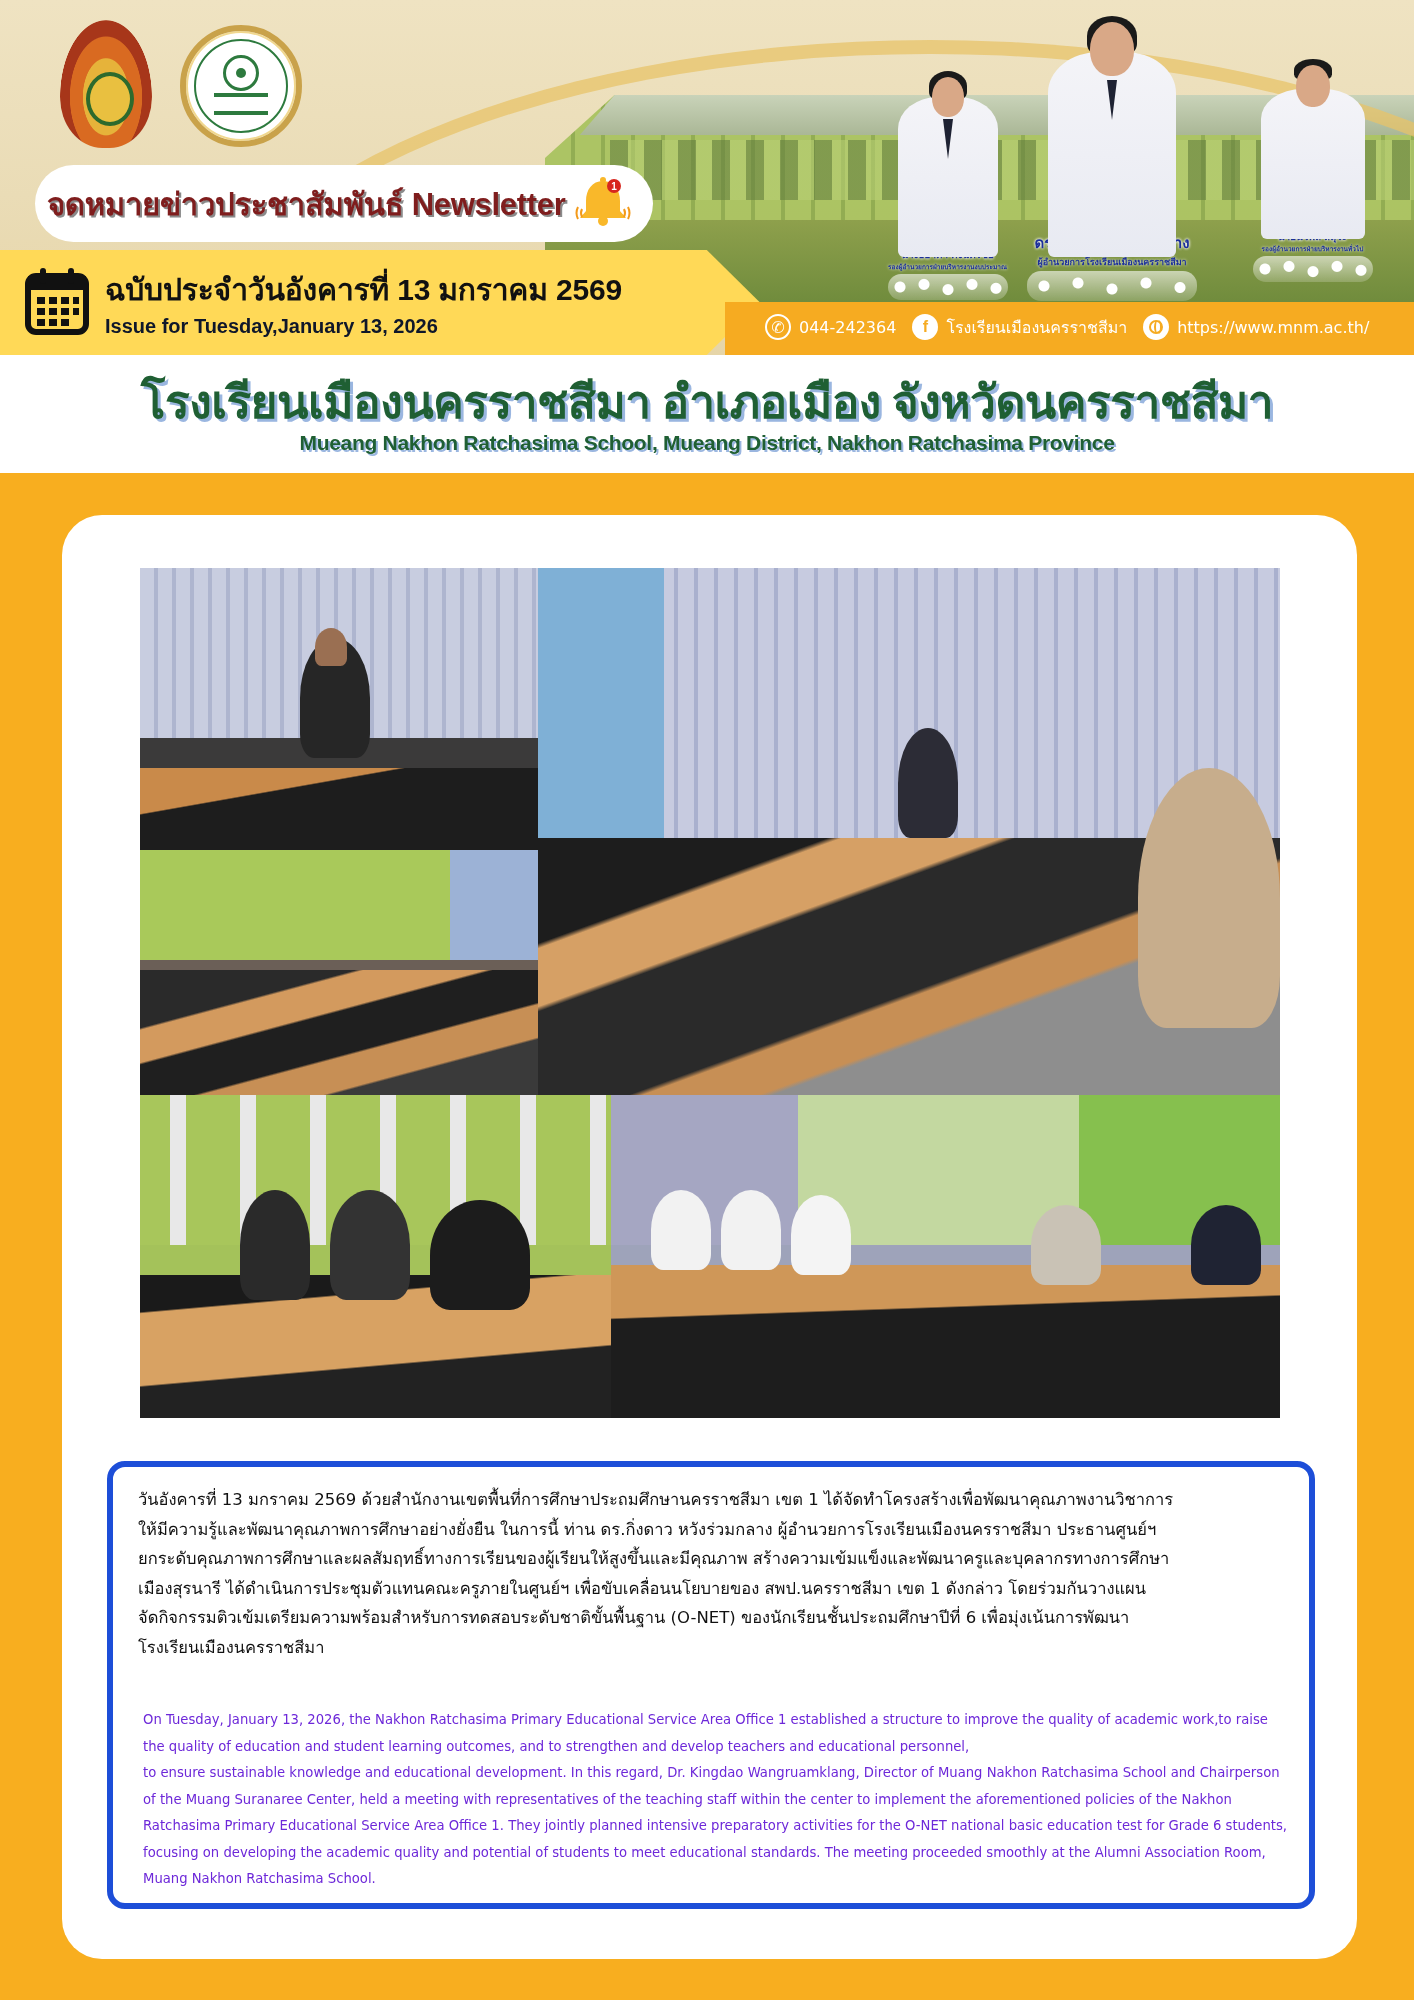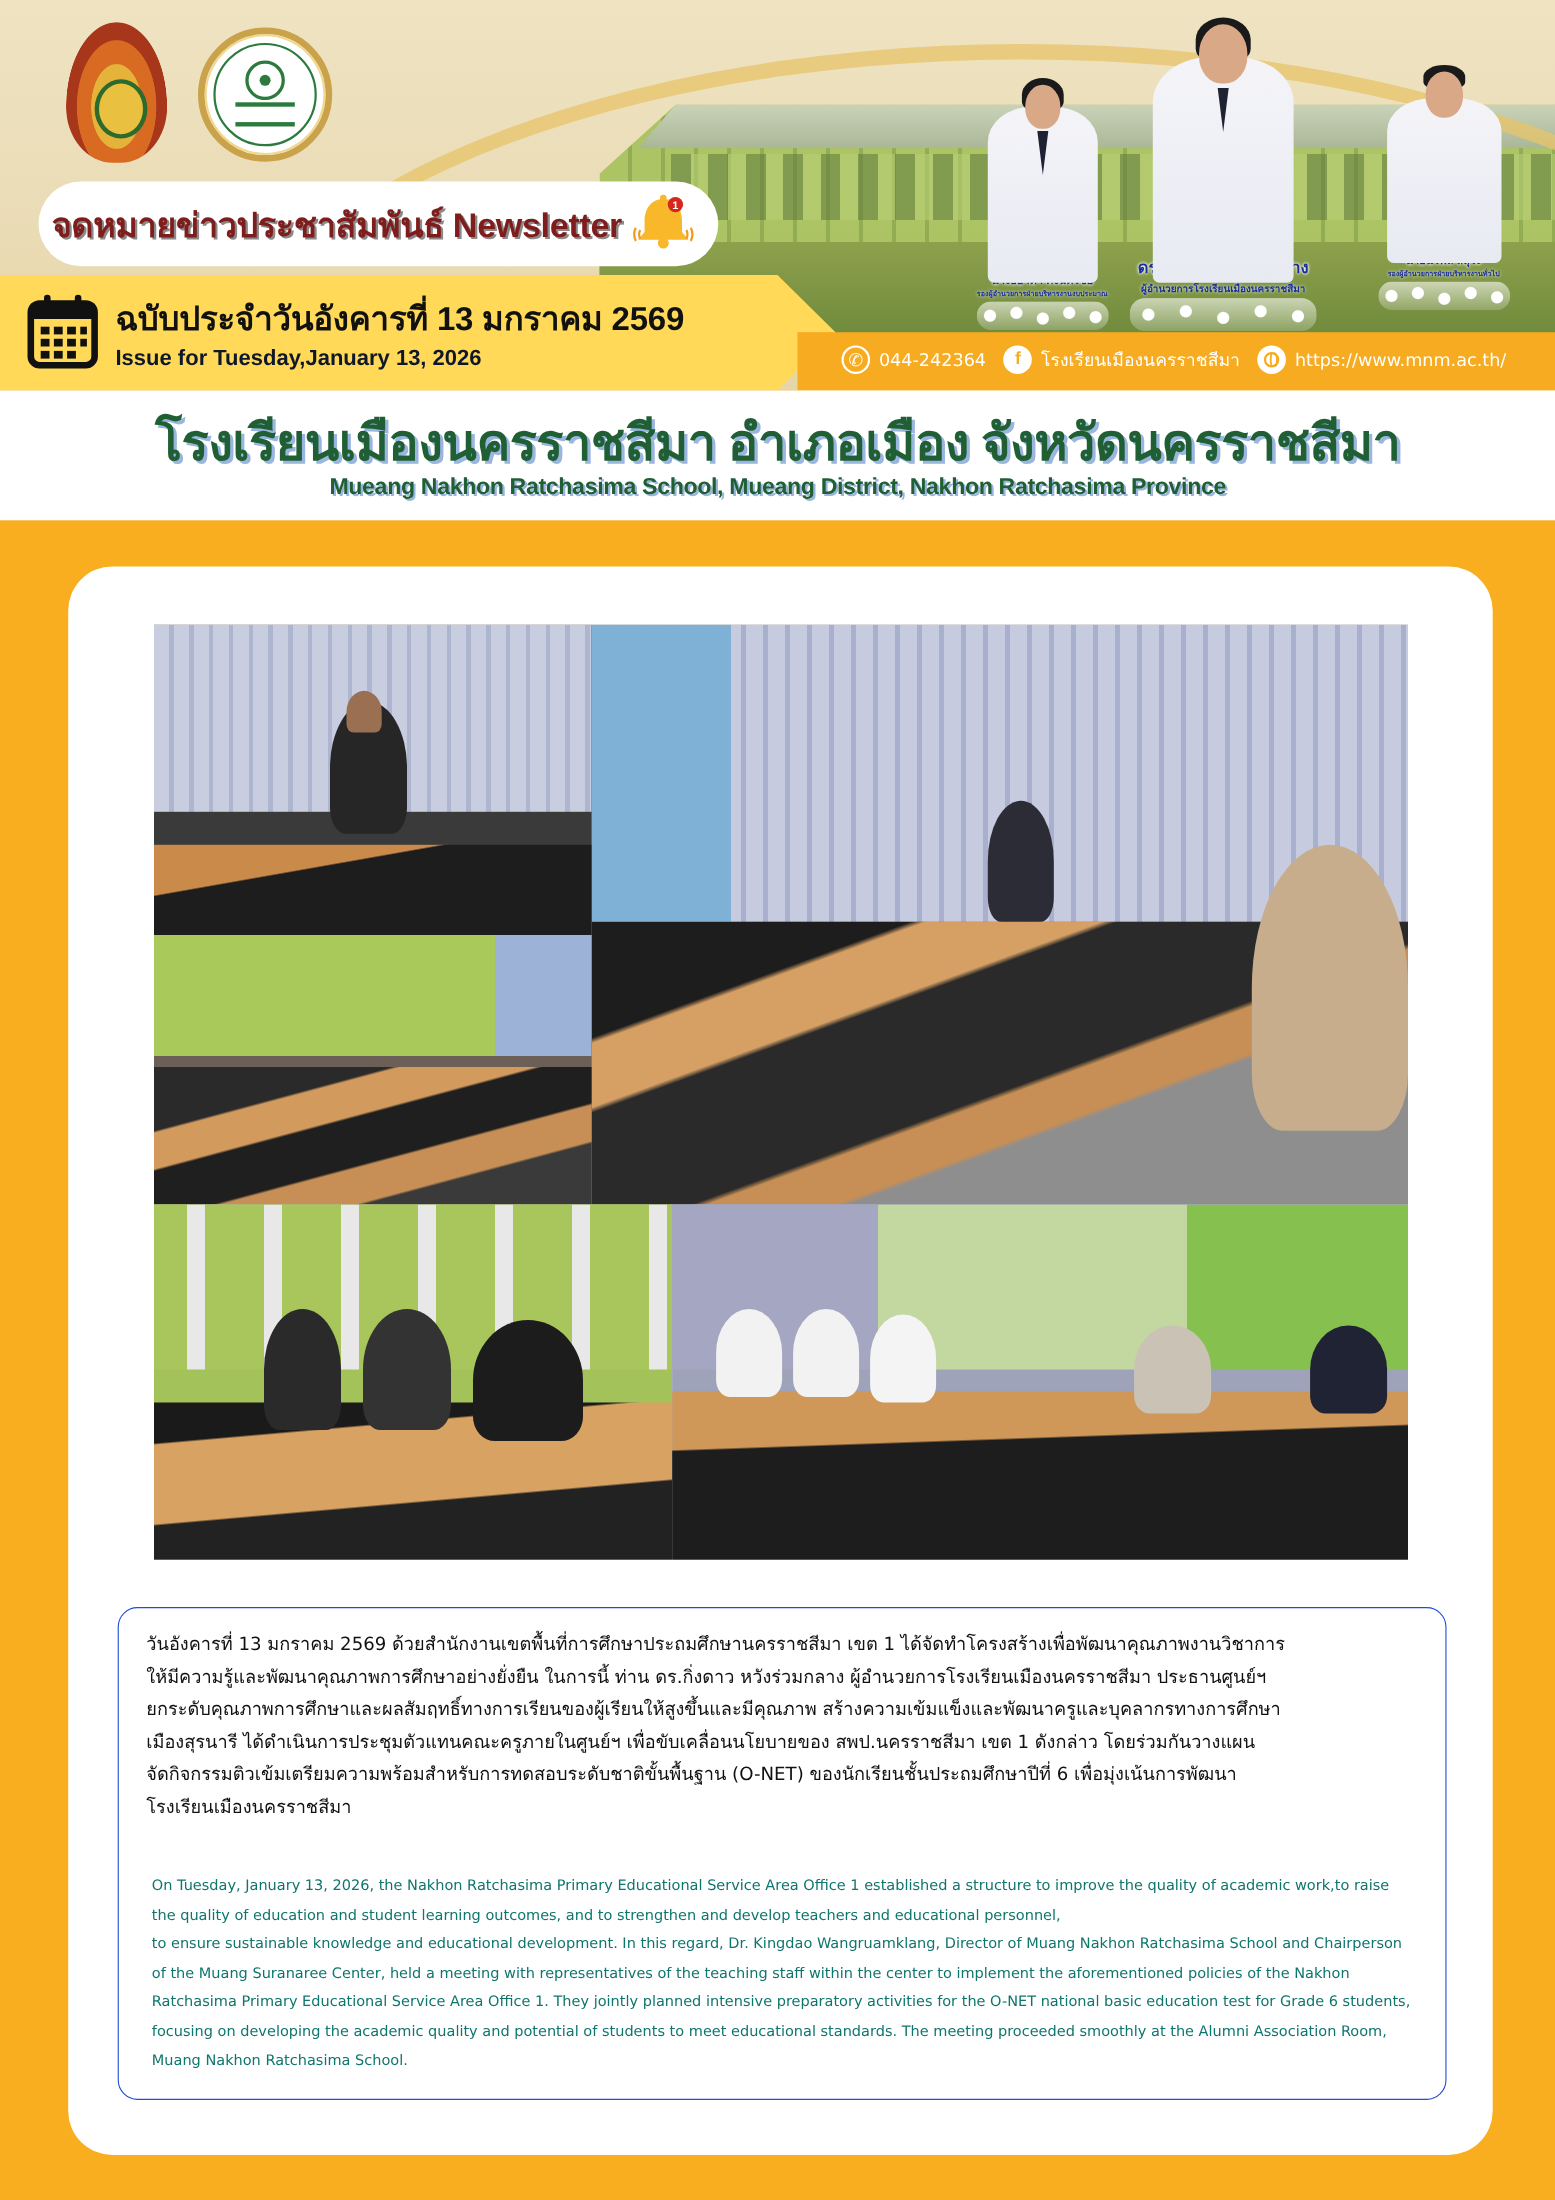--- a/index.html
+++ b/index.html
@@ -187,30 +187,30 @@
   }
   .collage { position: absolute; left: 140px; top: 568px; width: 1140px; height: 850px; }
   .photo { position: absolute; overflow: hidden; }
   .photo .wall { position: absolute; left: 0; top: 0; width: 100%; }
   .photo .table { position: absolute; left: 0; width: 100%; }
   .photo .ppl { position: absolute; border-radius: 50% 50% 20% 20%; }
 
   
   .text-box {
     position: absolute; left: 107px; top: 1461px; width: 1208px; height: 448px;
-    border: 1px solid #1d4ed8; border-radius: 18px; background: #fff;
+    border: 6px solid #1d4ed8; border-radius: 18px; background: #fff;
   }
   .thai-para {
     position: absolute; left: 25px; top: 18px; width: 1160px;
     font-family: "DejaVu Sans", sans-serif; font-size: 16.5px; line-height: 29.5px; color: #111;
   }
   .thai-para .ln { display: block; white-space: nowrap; }
   .eng-para {
     position: absolute; left: 30px; top: 240px; width: 1160px;
-    font-family: "DejaVu Sans", sans-serif; font-size: 13.2px; line-height: 26.5px; color: #0f766e;
+    font-family: "DejaVu Sans", sans-serif; font-size: 13.2px; line-height: 26.5px; color: #6d28d9;
   }
   .eng-para .ln { display: block; white-space: nowrap; }
 </style>
 </head>
 <body>
 
 <header class="banner">
   <div class="campus"></div>
   <div class="campus-roof"></div>
   <div class="campus-windows"></div>

